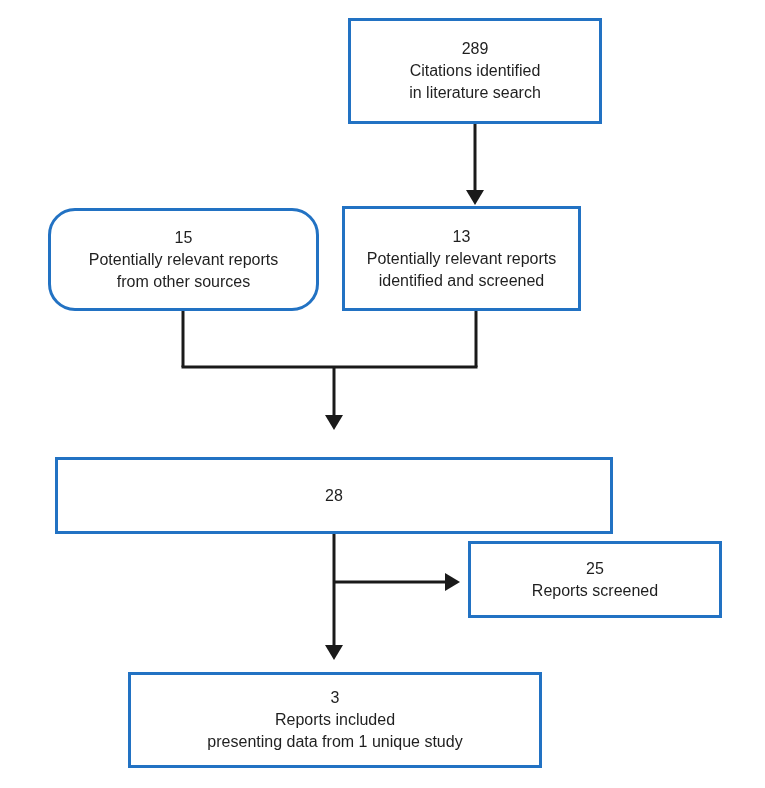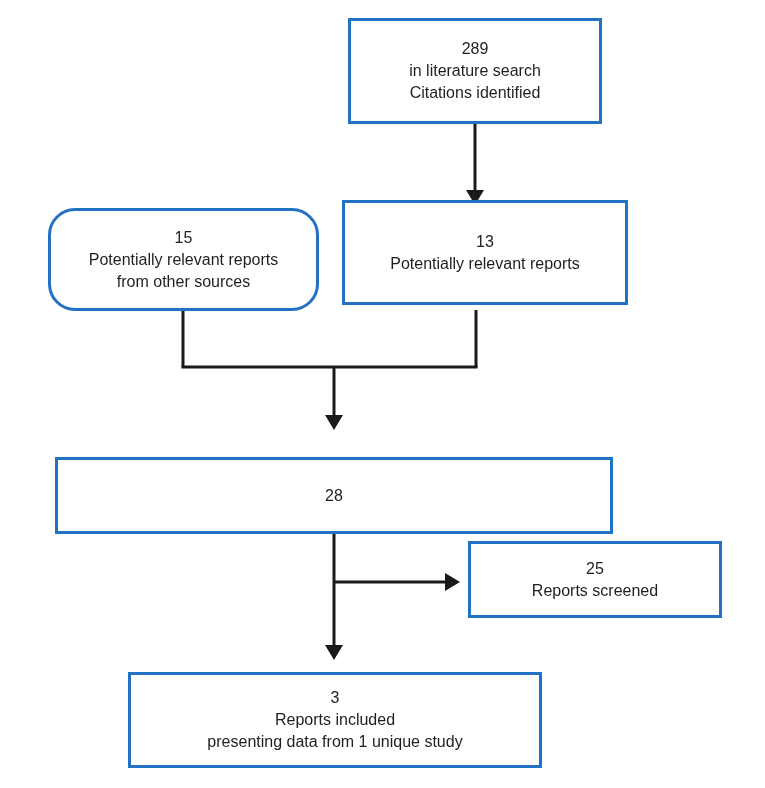--- a/index.html
+++ b/index.html
@@ -37,21 +37,21 @@
     text-align: center;
     color: var(--text);
     font-size: 16px;
     line-height: 22px;
     padding: 2px 16px;
   }
   .fbox span { display: block; white-space: nowrap; }
 
   .box-citations { left: 348px; top: 18px;  width: 254px; height: 106px; }
   .box-other     { left: 48px;  top: 208px; width: 271px; height: 103px; border-radius: 27px; }
-  .box-screened  { left: 342px; top: 200px; width: 286px; height: 105px; }
+  .box-screened  { left: 342px; top: 206px; width: 239px; height: 105px; }
   .box-total     { left: 55px;  top: 437px; width: 558px; height: 77px; margin-top: 20px;  }
   .box-excluded  { left: 468px; top: 541px; width: 254px; height: 77px;  }
   .box-included  { left: 128px; top: 672px; width: 414px; height: 96px;  }
 </style>
 </head>
 <body>
 
 <div class="canvas">
 
   <svg class="connectors" width="765" height="788" viewBox="0 0 765 788" xmlns="http://www.w3.org/2000/svg">
@@ -74,33 +74,34 @@
       <polygon points="325,645 343,645 334,660" fill="#1a1a1a"></polygon>
     </g>
     <g>
       <line x1="334" y1="582" x2="446" y2="582" stroke="#1a1a1a" stroke-width="3"></line>
       <polygon points="445,573 445,591 460,582" fill="#1a1a1a"></polygon>
     </g>
   </svg>
 
   <div class="fbox box-citations">
     <span>289</span>
+    <span>Citations identified</span>
     <span>in literature search</span>
-    <span>Citations identified</span>
   </div>
 
   <div class="fbox box-other">
     <span>15</span>
     <span>Potentially relevant reports</span>
     <span>from other sources</span>
   </div>
 
   <div class="fbox box-screened">
     <span>13</span>
     <span>Potentially relevant reports</span>
+    <span>identified and screened</span>
   </div>
 
   <div class="fbox box-total">
     <span>28</span>
   </div>
 
   <div class="fbox box-excluded">
     <span>25</span>
     <span>Reports screened</span>
   </div>

